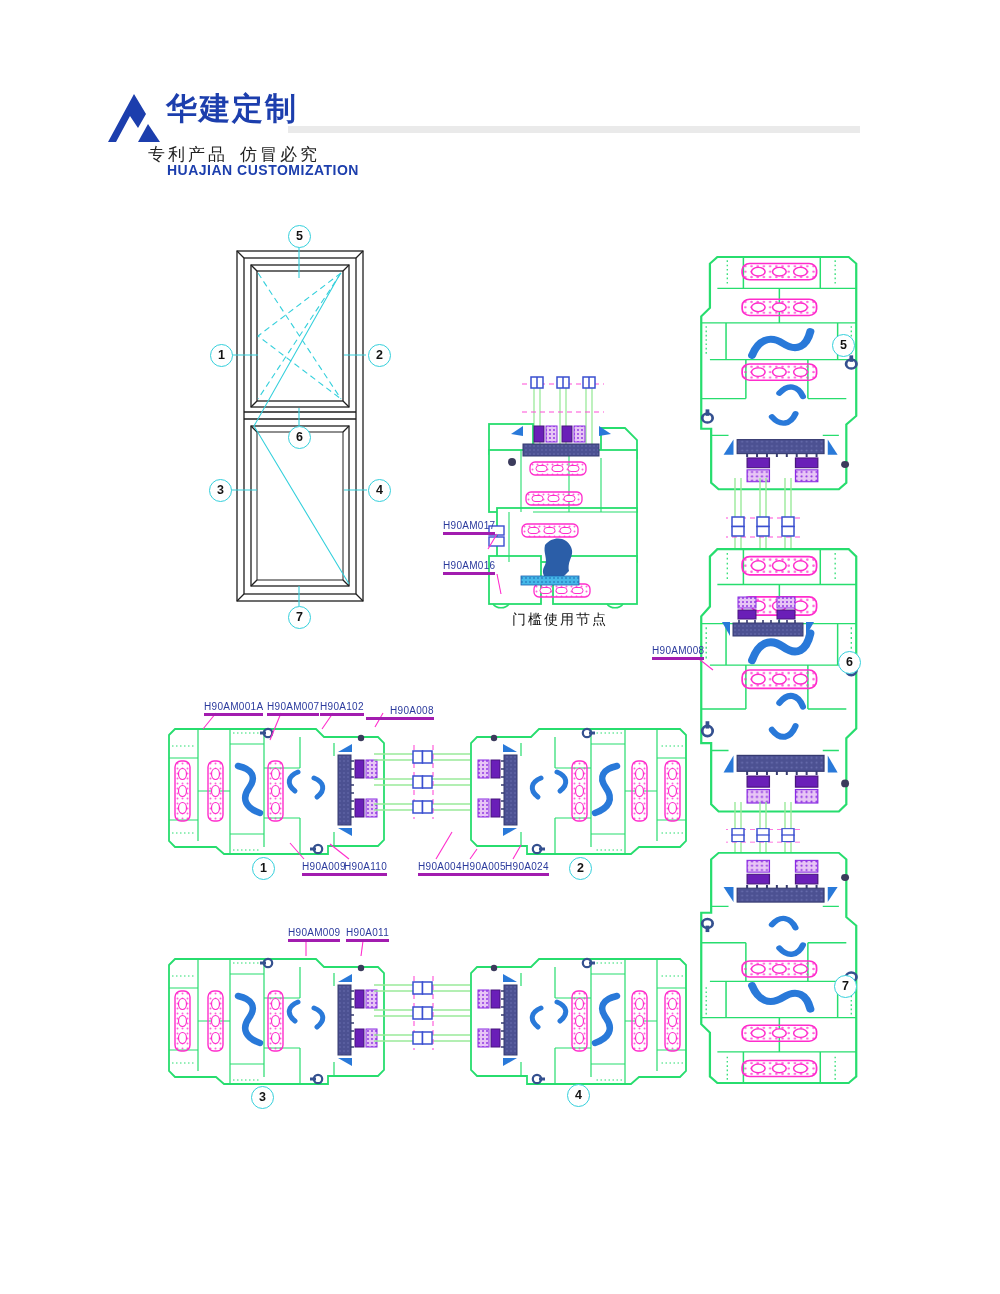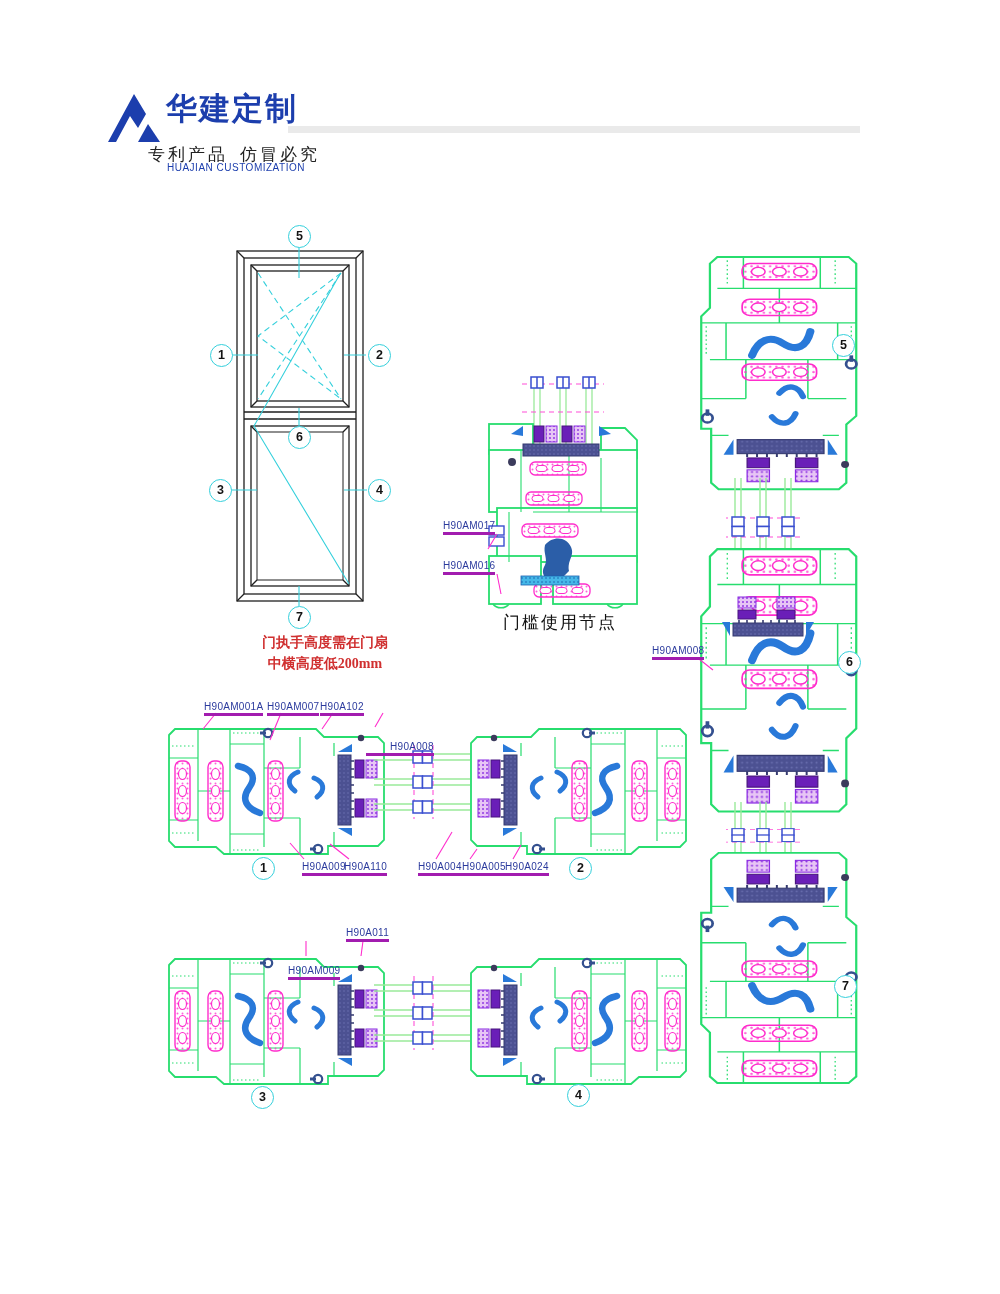--- a/index.html
+++ b/index.html
@@ -1,33 +1,33 @@
 <!DOCTYPE html>
 <html><head>
 <meta charset="utf-8">
 <style>
   html,body{margin:0;padding:0;background:#fff;}
   .page{position:relative;width:1000px;height:1294px;background:#fff;overflow:hidden;
         font-family:"Liberation Sans",sans-serif;}
   .abs{position:absolute;}
   svg.draw{position:absolute;left:0;top:0;}
   .brand-cn{font-size:31px;font-weight:900;color:#1c3ead;letter-spacing:2px;font-family:"Liberation Sans",sans-serif;}
-  .brand-en{font-size:10px;font-weight:normal;color:#1c3ead;letter-spacing:.5px;margin-top:38px;}
+  .brand-en{font-size:14px;font-weight:bold;color:#1c3ead;letter-spacing:.5px;margin-top:38px;}
   .title{font-size:28px;font-weight:bold;font-style:italic;color:#111;letter-spacing:3px;
          font-family:"Liberation Serif",serif;white-space:nowrap;}
   .graybar{background:#eaeaea;height:7px;}
   .sub-cn{font-size:17px;color:#222;letter-spacing:3px;font-family:"Liberation Serif",serif;white-space:nowrap;}
   .sub-en{font-size:13.5px;color:#1a1a1a;white-space:nowrap;font-family:"Liberation Sans",sans-serif;}
   .callout{width:21px;height:21px;border:1.4px solid #35d0dc;border-radius:50%;background:#fff;
            color:#141414;font-size:12.5px;font-weight:bold;line-height:21px;text-align:center;}
   .plabel{font-size:10px;font-weight:normal;color:#2b3a9d;border-bottom:3px solid #a21caf;
           padding-bottom:1px;white-space:nowrap;letter-spacing:.3px;}
   .red-note{color:#d03030;font-size:14px;line-height:21px;text-align:center;
             font-family:"Liberation Serif",serif;font-weight:bold;white-space:nowrap;}
-  .caption{font-size:17px;color:#111;letter-spacing:2px;text-align:center;
+  .caption{font-size:14px;color:#111;letter-spacing:2px;text-align:center;
            font-family:"Liberation Serif",serif;white-space:nowrap;}
   .footer-note{font-size:15.5px;color:#2a2a2a;letter-spacing:1px;text-align:center;
            font-family:"Liberation Serif",serif;white-space:nowrap;}
 </style>
 </head>
 <body>
 
 <div class="page">
 
   <svg class="draw" width="1000" height="1294" viewBox="0 0 1000 1294">
@@ -271,28 +271,24 @@
   <div class="abs callout" style="left:569px;top:857px;">2</div>
   <div class="abs callout" style="left:251px;top:1086px;">3</div>
   <div class="abs callout" style="left:567px;top:1084px;">4</div>
 
   <div class="abs plabel" style="left:443px;top:520px;">H90AM017</div>
   <div class="abs plabel" style="left:443px;top:560px;">H90AM016</div>
   <div class="abs plabel" style="left:652px;top:645px;">H90AM008</div>
   <div class="abs plabel" style="left:204px;top:701px;">H90AM001A</div>
   <div class="abs plabel" style="left:267px;top:701px;">H90AM007</div>
   <div class="abs plabel" style="left:320px;top:701px;">H90A102</div>
-  <div class="abs plabel" style="left:366px;top:741px;padding-left:24px;">H90A008</div>
+  <div class="abs plabel" style="left:366px;top:705px;padding-left:24px;">H90A008</div>
   <div class="abs plabel" style="left:302px;top:861px;">H90A009</div>
   <div class="abs plabel" style="left:344px;top:861px;">H90A110</div>
   <div class="abs plabel" style="left:418px;top:861px;">H90A004</div>
   <div class="abs plabel" style="left:462px;top:861px;">H90A005</div>
   <div class="abs plabel" style="left:505px;top:861px;">H90A024</div>
-  <div class="abs plabel" style="left:288px;top:965px;">H90AM009</div>
+  <div class="abs plabel" style="left:288px;top:927px;">H90AM009</div>
   <div class="abs plabel" style="left:346px;top:927px;">H90A011</div>
 
-  <div class="abs red-note" style="left:232px;top:632px;width:186px;">
-    <div>门执手高度需在门扇</div>
-    <div>中横高度低200mm</div>
-  </div>
   <div class="abs caption" style="left:490px;top:611px;width:140px;">门槛使用节点</div>
 
 </div>
 
 </body></html>

